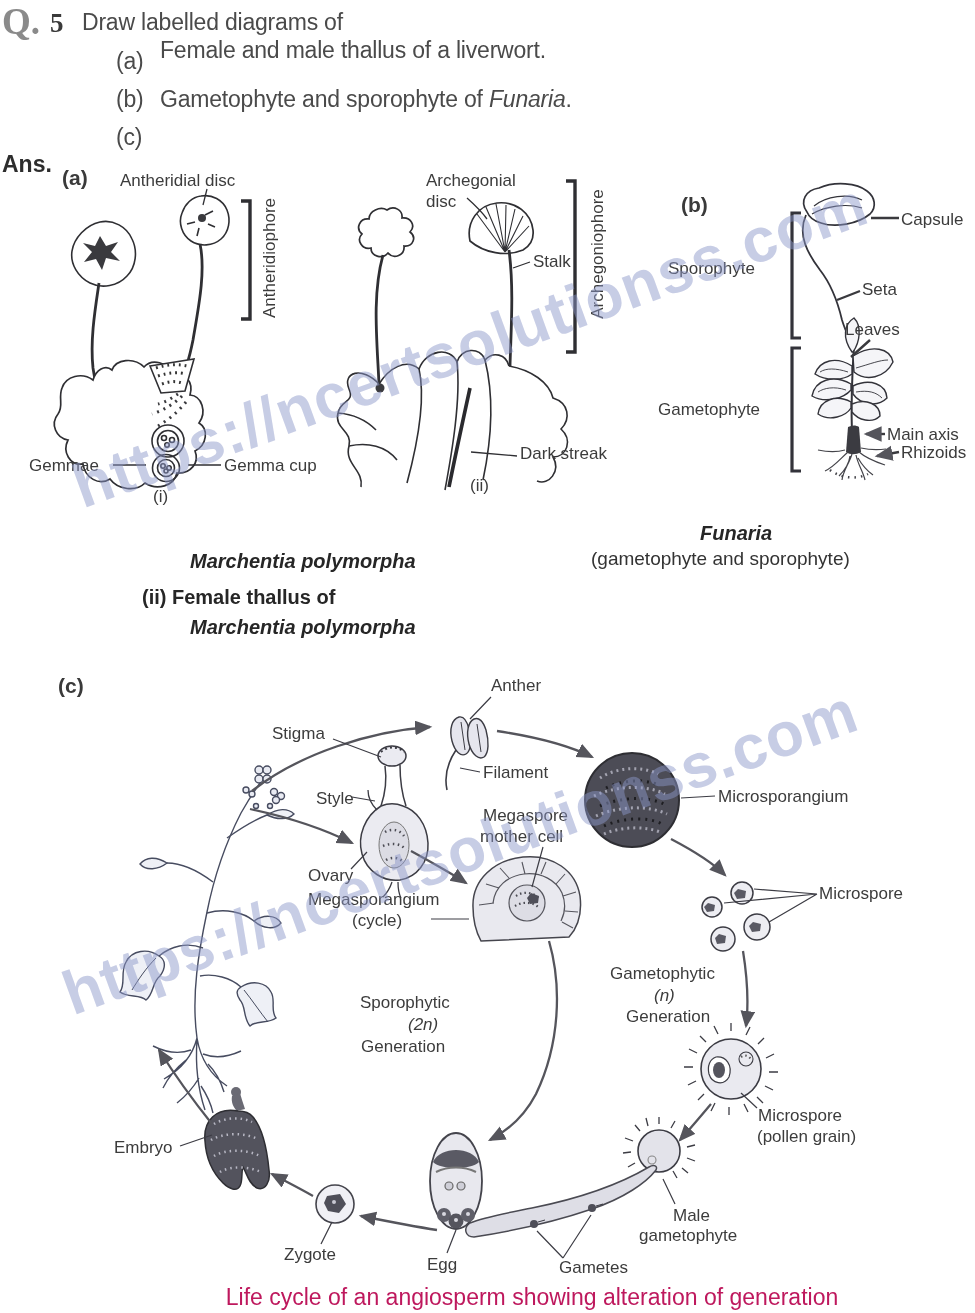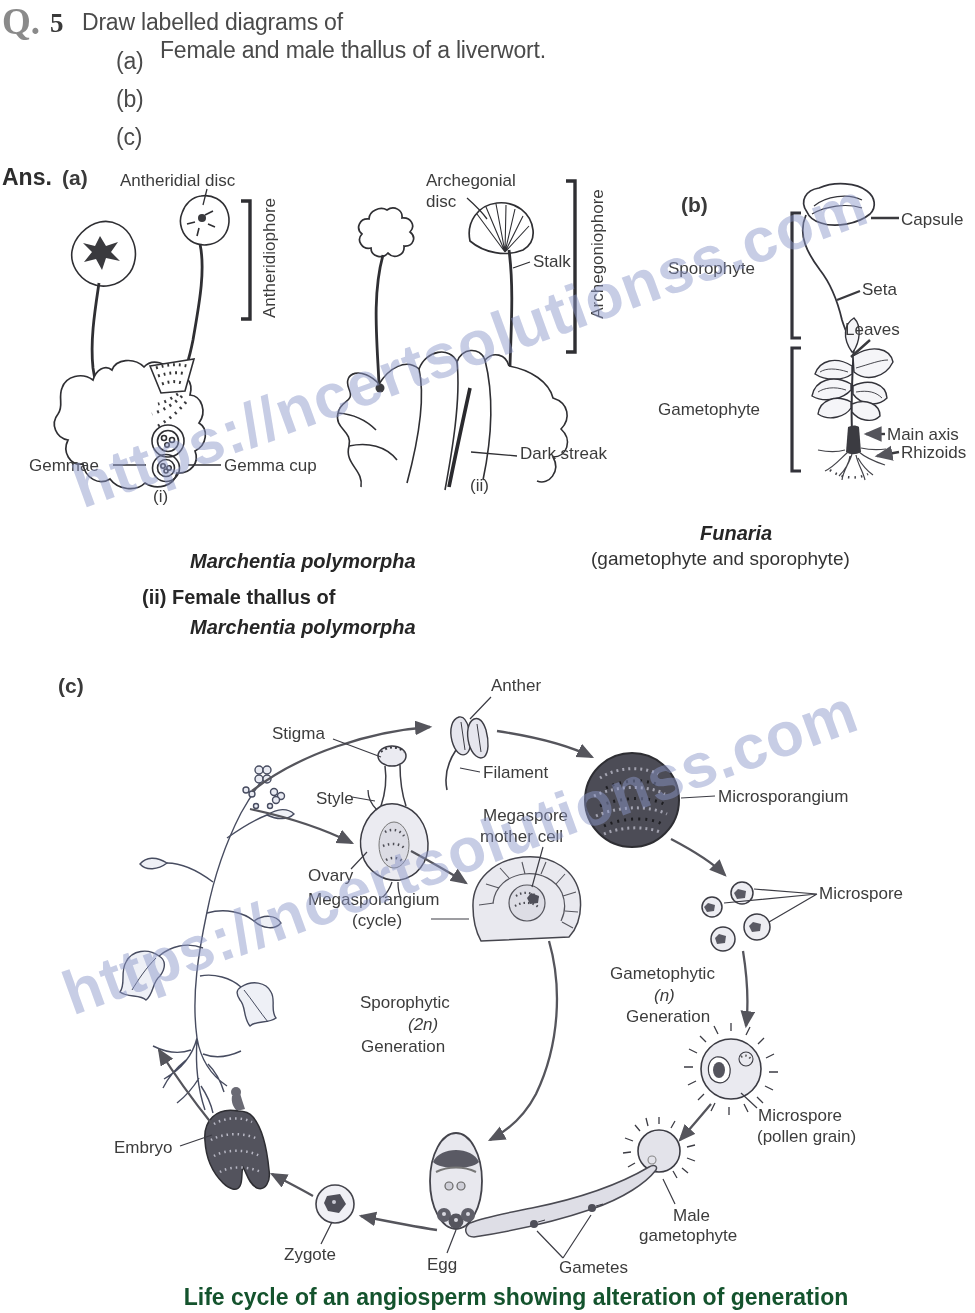--- a/index.html
+++ b/index.html
@@ -11,21 +11,21 @@
   .q-text{font-size:23px;color:#4a4a4a;letter-spacing:-0.2px;}
   .q-item{font-size:23px;color:#4a4a4a;letter-spacing:-0.2px;}
   .ans{font-weight:bold;font-size:23px;color:#2d2d2d;}
   .tag{font-size:21px;font-weight:bold;color:#3a3a3a;}
   .lbl{font-size:17px;color:#3c3c3c;}
   .vlbl{position:absolute;font-size:17px;color:#3c3c3c;white-space:nowrap;
         transform:translate(-50%,-50%) rotate(-90deg);}
   .cap{font-weight:bold;font-size:20px;color:#262626;}
   .cap-it{font-weight:bold;font-style:italic;font-size:20px;color:#262626;}
   .cap-sub{font-size:19px;color:#333;}
-  .cap-main{font-weight:bold;font-size:23px;color:#14532d;}
+  .cap-main{font-weight:normal;font-size:23px;color:#be185d;margin-left:16px;}
   .it{font-style:italic;}
   .wm{position:absolute;font-weight:bold;font-size:62px;letter-spacing:1px;color:#8c97c9;
       opacity:0.48;transform:translate(-50%,-50%) rotate(-20deg);white-space:nowrap;z-index:5;}
   svg{position:absolute;left:0;top:0;z-index:1;}
   .txt{z-index:3;}
 </style>
 </head>
 <body>
 
 <div id="page">
@@ -246,23 +246,24 @@
     <path d="M333,739 L381,757 M352,797 L375,801 M351,869 L367,852 M431,919 L469,919 M543,847 L532,887 M491,697 L470,719 M480,772 L460,768 M715,796 L681,798"></path>
   </g>
 </svg>
 
 <span class="abs txt q-glyph" style="left:2px;top:0px">Q.</span>
 <span class="abs txt q-num" style="left:50px;top:8px">5</span>
 <span class="abs txt q-text" style="left:82px;top:9px">Draw labelled diagrams of</span>
 <span class="abs txt q-item" style="left:116px;top:48px">(a)</span>
 <span class="abs txt q-item" style="left:160px;top:37px">Female and male thallus of a liverwort.</span>
 <span class="abs txt q-item" style="left:116px;top:86px">(b)</span>
+<span class="abs txt q-item" style="left:160px;top:86px"><span>Gametophyte and sporophyte of </span><span class="it">Funaria</span><span>.</span></span>
 <span class="abs txt q-item" style="left:116px;top:124px">(c)</span>
 
-<span class="abs txt ans" style="left:2px;top:164px">Ans.</span>
+<span class="abs txt ans" style="left:2px;top:151px">Ans.</span>
 <span class="abs txt tag" style="left:62px;top:166px">(a)</span>
 <span class="abs txt lbl" style="left:120px;top:171px">Antheridial disc</span>
 <span class="vlbl txt" style="left:270px;top:258px">Antheridiophore</span>
 <span class="abs txt lbl" style="left:29px;top:456px">Gemmae</span>
 <span class="abs txt lbl" style="left:224px;top:456px">Gemma cup</span>
 <span class="abs txt lbl" style="left:153px;top:487px">(i)</span>
 <span class="abs txt lbl" style="left:426px;top:171px">Archegonial</span>
 <span class="abs txt lbl" style="left:426px;top:192px">disc</span>
 <span class="abs txt lbl" style="left:533px;top:252px">Stalk</span>
 <span class="vlbl txt" style="left:598px;top:254px">Archegoniophore</span>

